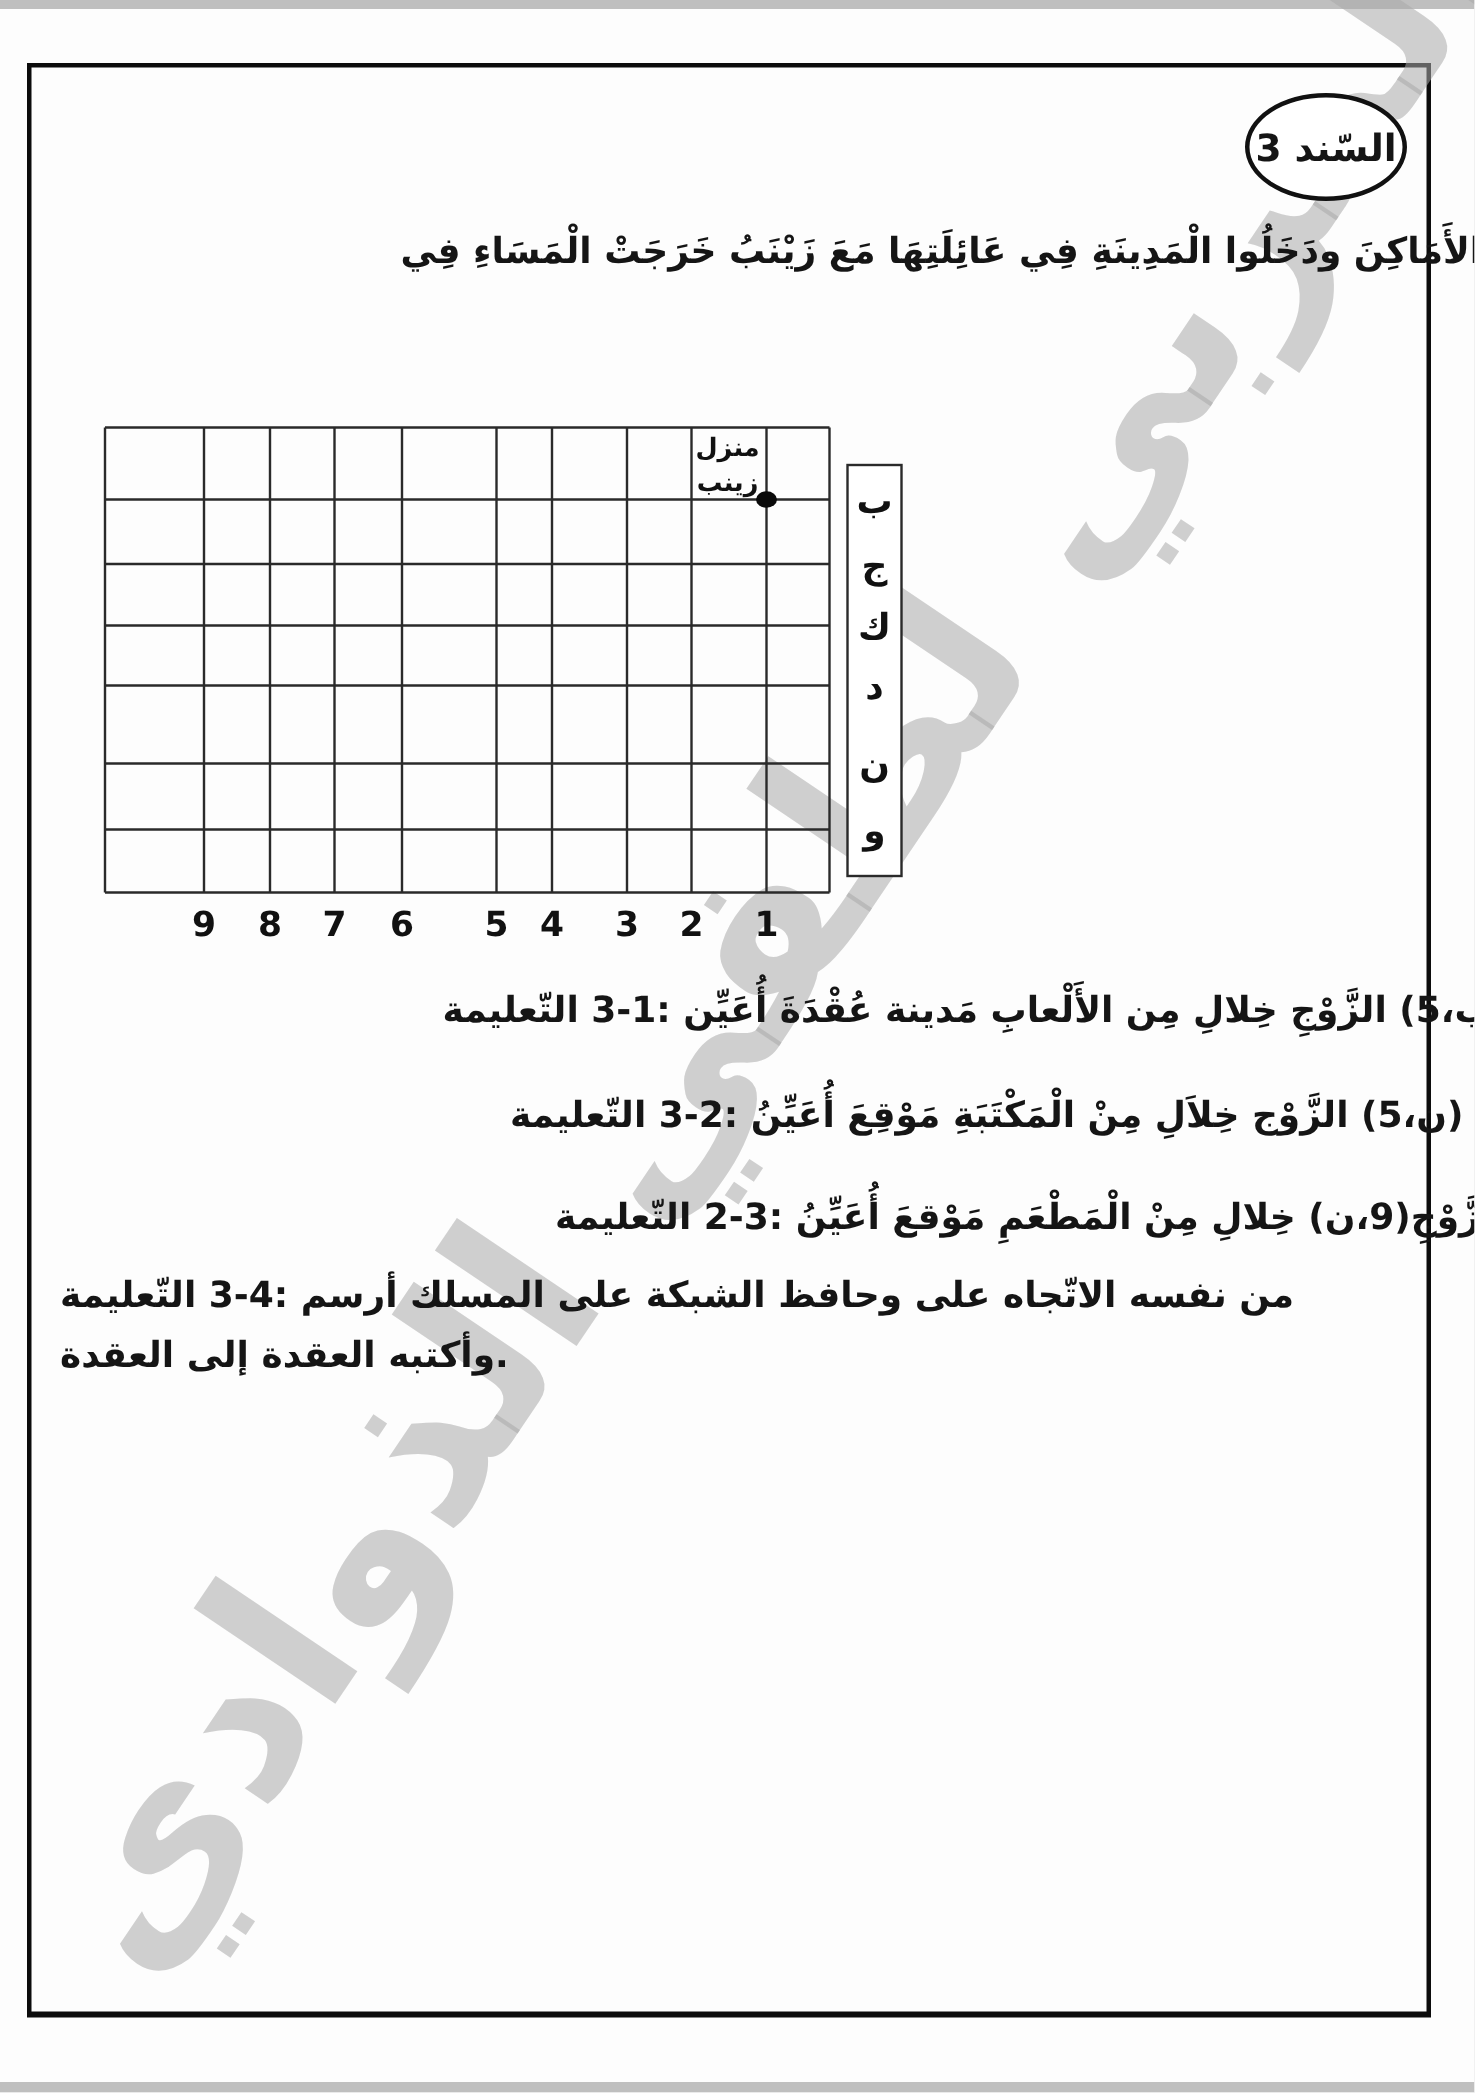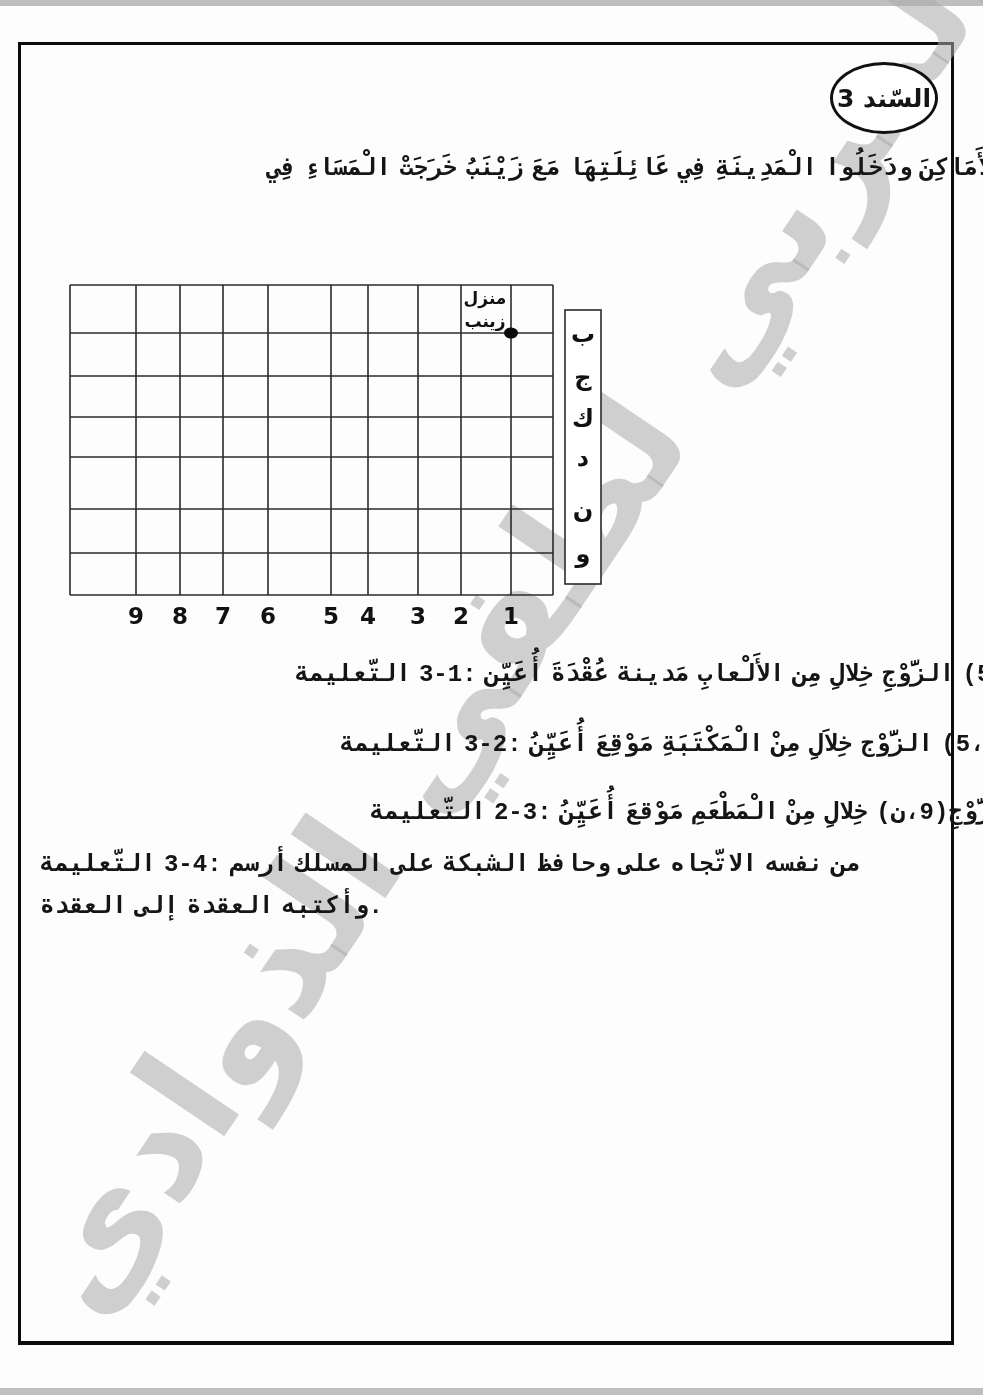--- a/index.html
+++ b/index.html
@@ -33,21 +33,21 @@
     position:absolute;
     direction:ltr;
     text-align:left;
     font-weight:bold;
     font-size:24px;
     line-height:42px;
     white-space:nowrap;
     z-index:3;
   }
   .wrapline{white-space:normal;line-height:40px;}
-  .w{unicode-bidi:isolate;font-family:Liberation Mono, monospace;}
+  .w{unicode-bidi:isolate;}
   .grid-wrap{position:absolute;left:48px;top:278px;width:600px;height:362px;z-index:3;}
   svg text{font-family:"DejaVu Sans","Liberation Sans",sans-serif;fill:#111;}
   .watermark{
     position:absolute;left:510px;top:620px;
     transform:translate(-50%,-50%) rotate(-56deg);
     font-size:150px;
     font-weight:bold;
     color:rgba(170,170,170,0.55);
     white-space:nowrap;
     direction:rtl;

